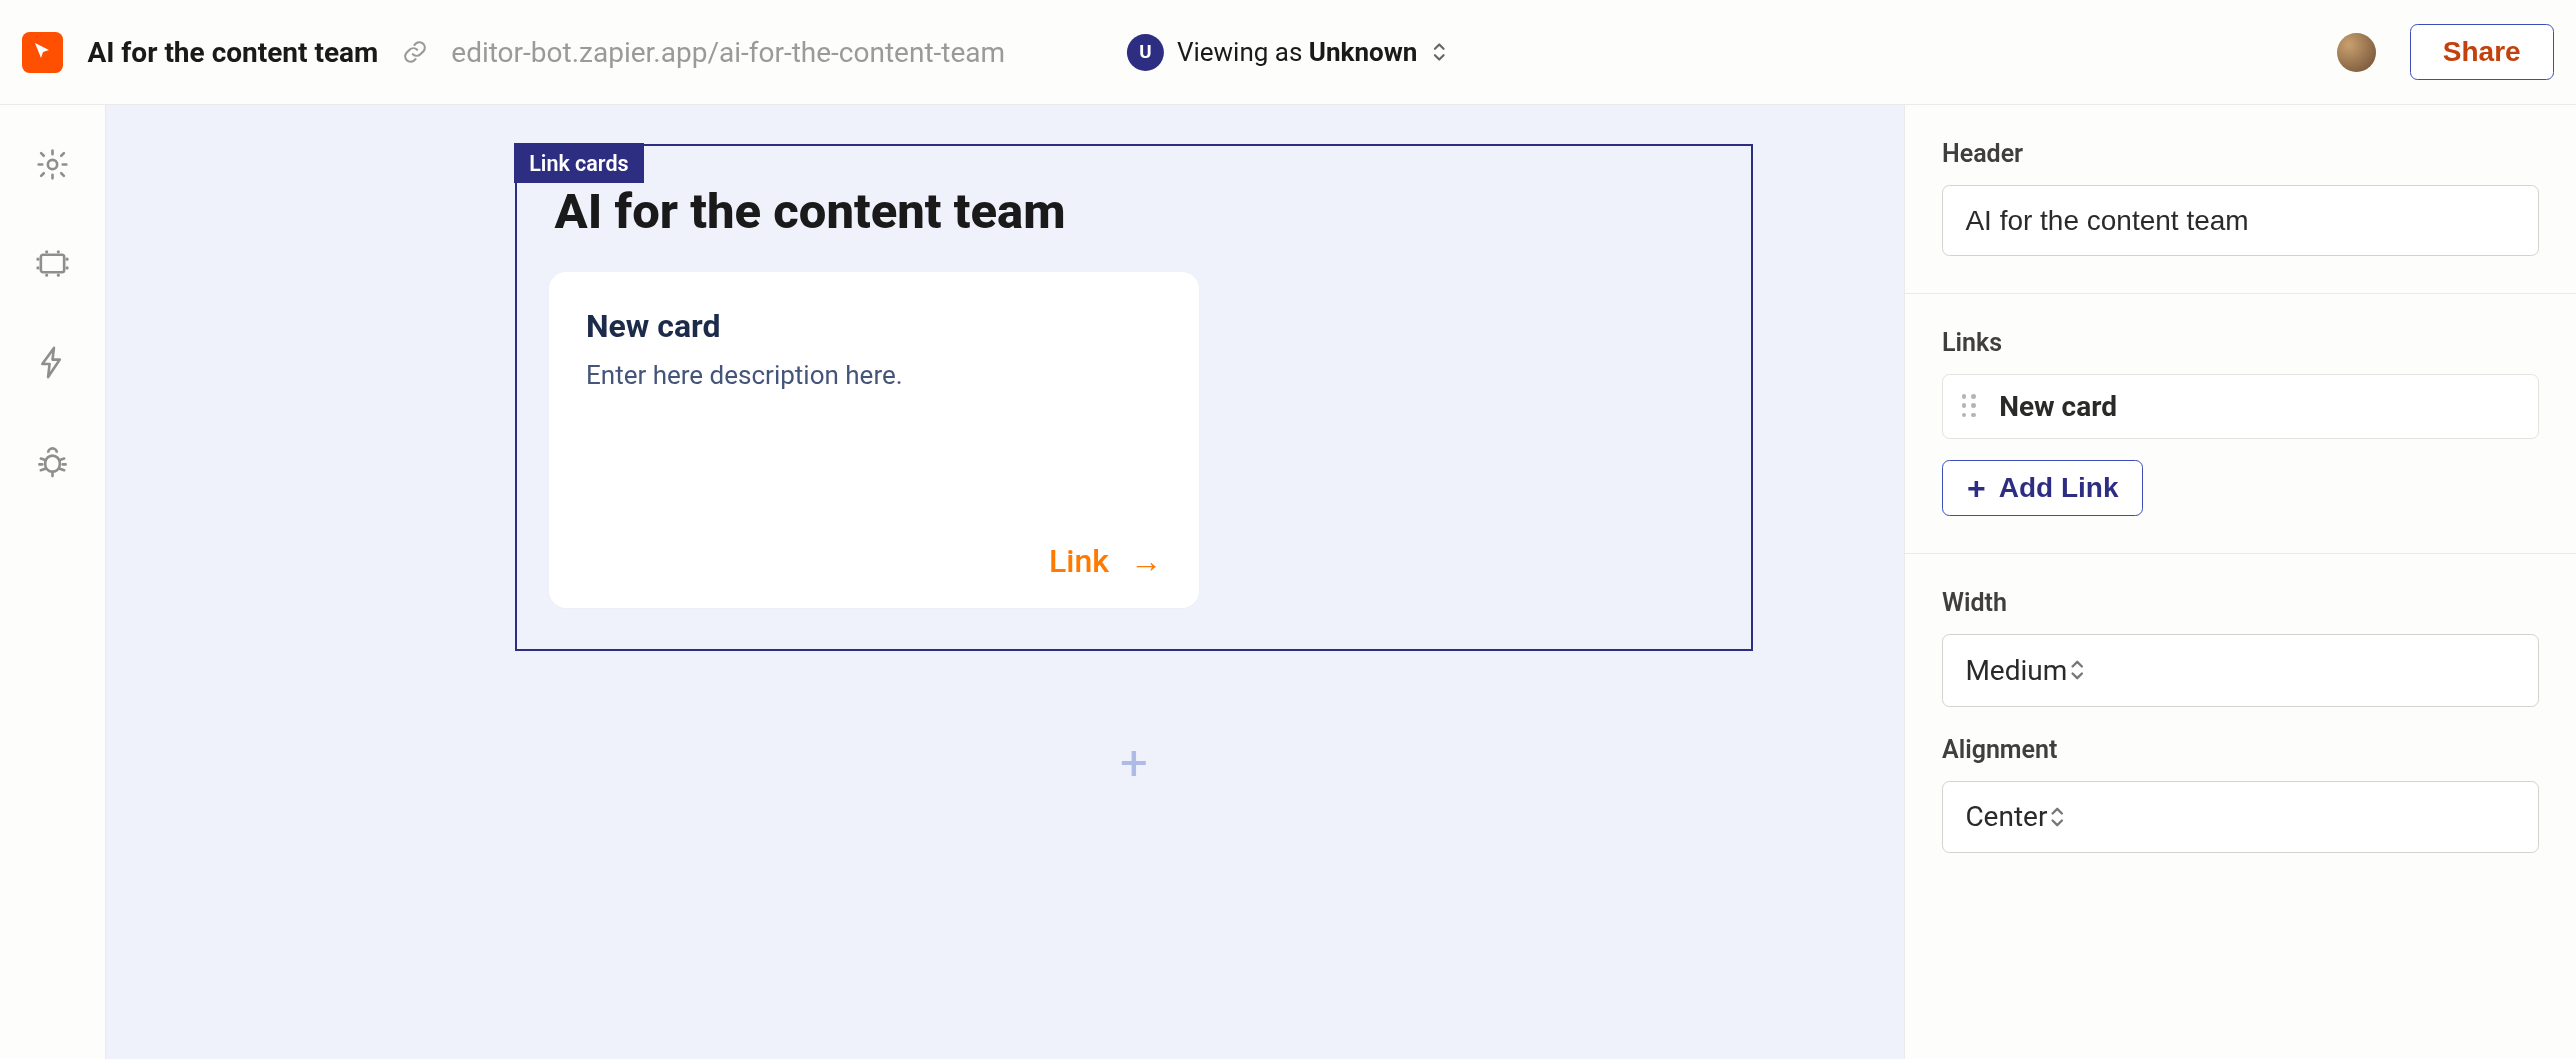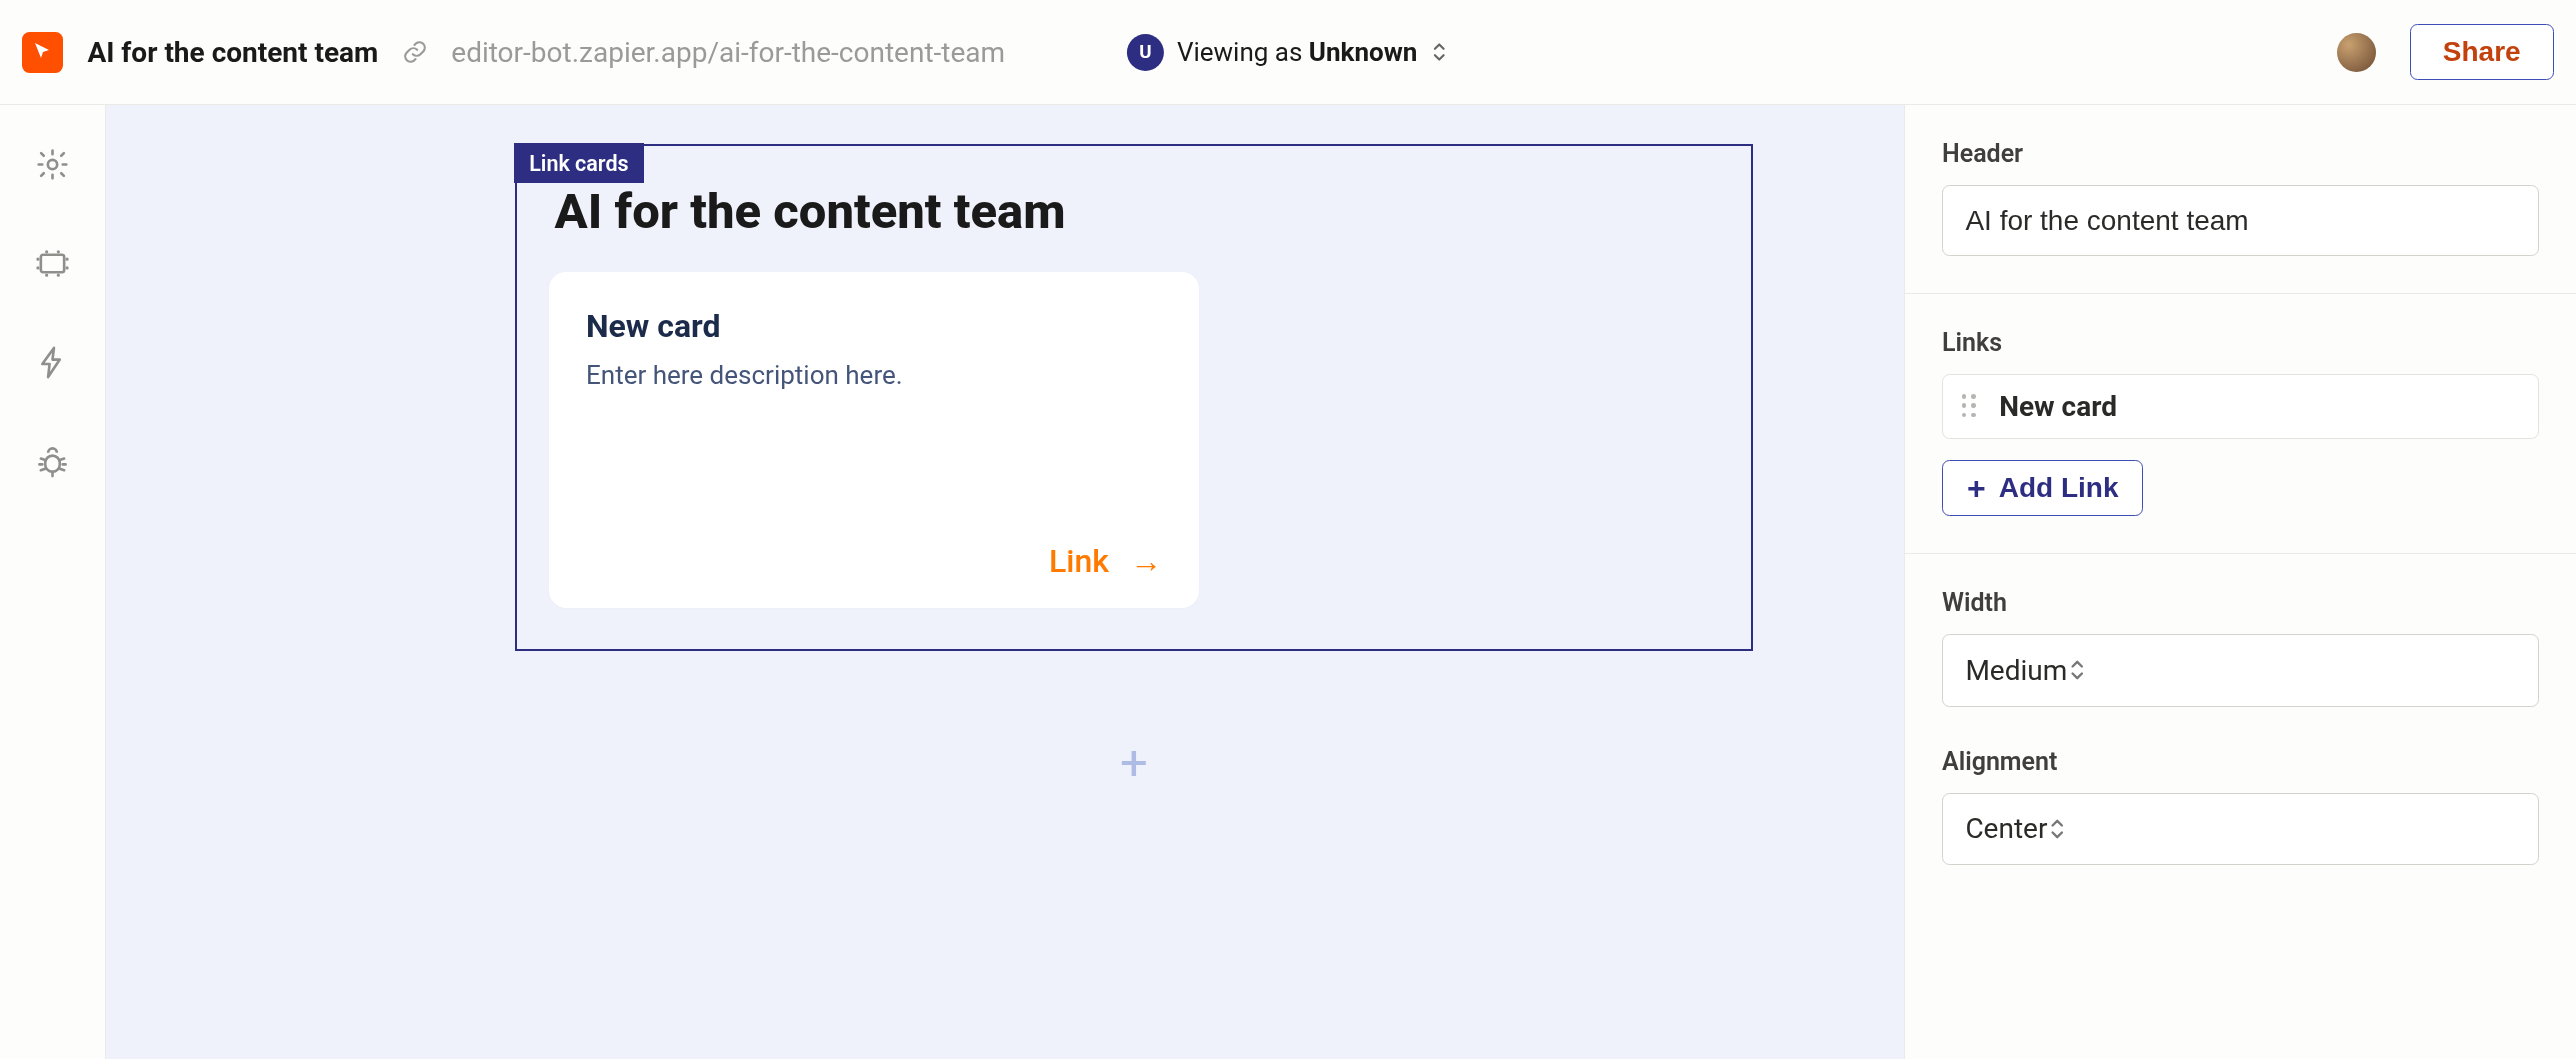--- a/index.html
+++ b/index.html
@@ -229,21 +229,21 @@
     border-bottom: 0.9px solid #eceae6;
   }
   .panel-section:last-child { border-bottom: none; }
   .panel-label {
     font-size: 25px;
     font-weight: 600;
     color: #403f3e;
     margin-bottom: 17px;
   }
   .panel-label.sub {
-    margin-top: 40px;
+    margin-top: 28px;
   }
   .text-input {
     width: 100%;
     border: 1.9px solid #d4d2cd;
     border-radius: 7.5px;
     padding: 18.7px 22.4px;
     font-size: 28px;
     color: #2a2a28;
     background: #fff;
   }

